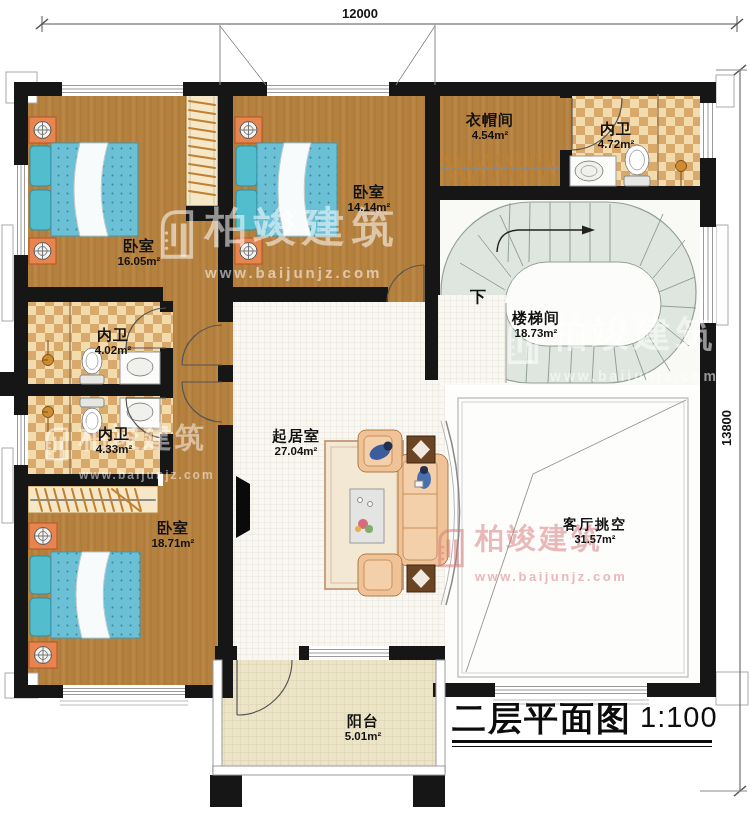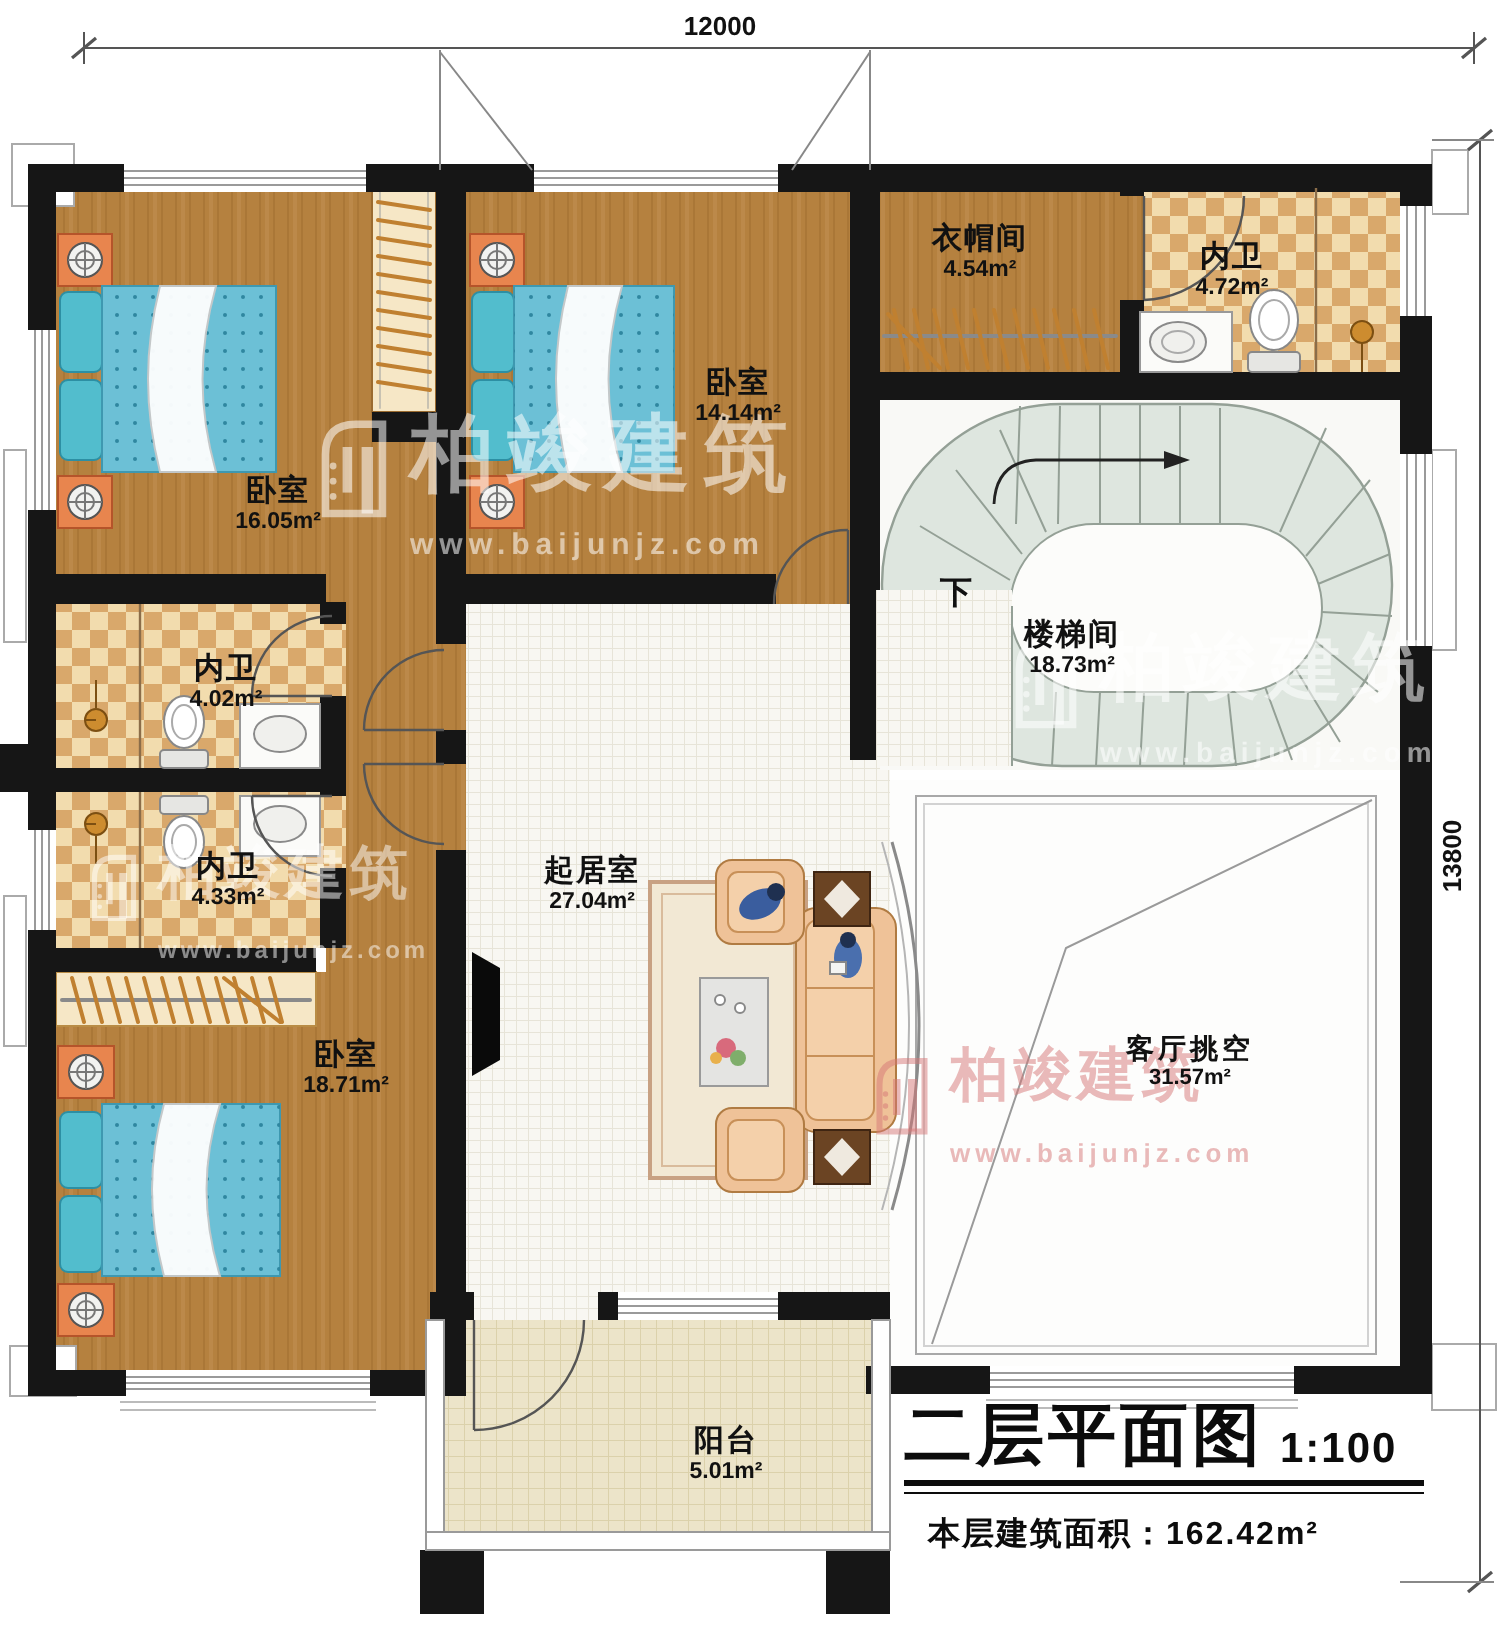--- a/index.html
+++ b/index.html
@@ -16,23 +16,23 @@
   .stair-down{position:absolute;transform:translate(-50%,-50%);font-size:16px;
     font-weight:bold;color:#111;z-index:30;}
   .dim{position:absolute;transform:translate(-50%,-50%);font-size:13px;font-weight:bold;
     color:#111;z-index:25;white-space:nowrap;}
   .dim.vert{transform:translate(-50%,-50%) rotate(-90deg);}
   .wm{position:absolute;display:flex;gap:9px;z-index:20;pointer-events:none;}
   .wm .col{display:flex;flex-direction:column;}
   .wm .brand{font-weight:bold;line-height:1;white-space:nowrap;}
   .wm .url{font-weight:bold;line-height:1;margin-top:17px;white-space:nowrap;}
   .titleblock{position:absolute;left:452px;top:700px;width:295px;z-index:40;color:#0c0c0c;}
-  .tb-row1{display:flex;align-items:flex-end;gap:8px;}
+  .tb-row1{display:flex;gap:8px;}
   .tb-title{font-size:34px;font-weight:bold;letter-spacing:2px;line-height:1.1;}
-  .tb-scale{font-size:21px;font-weight:bold;line-height:1.2;letter-spacing:1px;}
+  .tb-scale{font-size:29px;font-weight:normal;line-height:1.2;letter-spacing:1px;}
   .tb-rule1{height:3px;background:#0c0c0c;margin-top:3px;width:260px;}
   .tb-rule2{height:1px;background:#0c0c0c;margin-top:3px;width:260px;}
   .tb-line{font-size:16px;font-weight:bold;margin-top:10px;margin-left:12px;letter-spacing:1px;}
 </style>
 </head>
 <body>
 
 <div class="stage">
 
 <svg class="plan" width="750" height="826" viewBox="0 0 750 826">
@@ -509,18 +509,15 @@
 <div class="dim" style="left:360px;top:13px;">12000</div>
 <div class="dim vert" style="left:726px;top:428px;">13800</div>
 
 <div class="titleblock">
   <div class="tb-row1">
     <span class="tb-title">二层平面图</span>
     <span class="tb-scale">1:100</span>
   </div>
   <div class="tb-rule1"></div>
   <div class="tb-rule2"></div>
-  <div class="tb-line">
-    <span>本层建筑面积：</span><span>162.42m²</span>
-  </div>
 </div>
 
 </div>
 
 </body></html>

